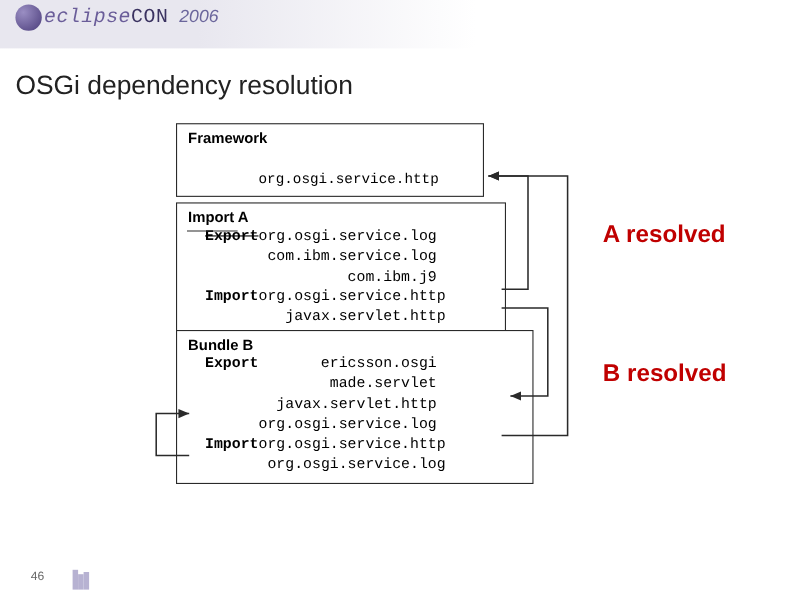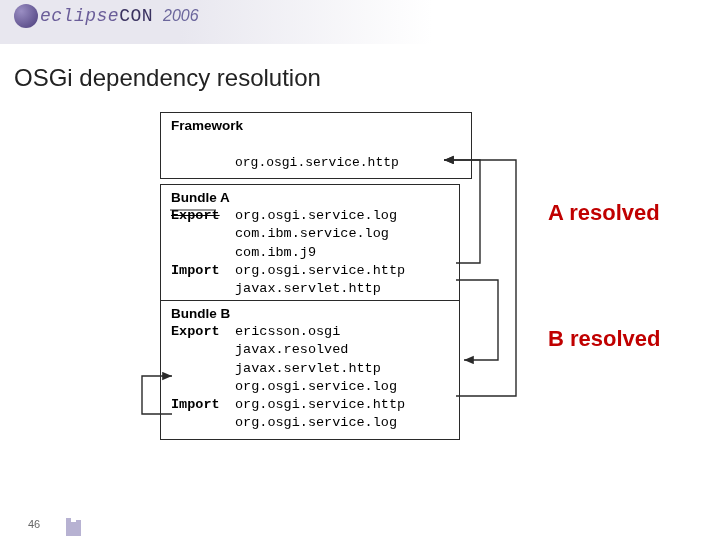--- a/index.html
+++ b/index.html
@@ -54,28 +54,28 @@
     color: #222;
   }
   .box {
     position: absolute;
     border: 1.5px solid #2a2a2a;
     padding: 4px 10px 6px 10px;
     font-size: 13.5px;
     line-height: 1.35;
     background: #fff;
   }
-  .box-framework { left: 160px; top: 112px; width: 312px; }
+  .box-framework { left: 160px; top: 112px; width: 280px; }
   .box-a { left: 160px; top: 184px; width: 300px; }
-  .box-b { left: 160px; top: 300px; width: 300px; }
+  .box-b { left: 160px; top: 300px; width: 325px; }
   .box strong { font-weight: 700; }
   .mono { font-family: "Courier New", monospace; font-size: 13px; }
   .pkg { margin-left: 64px; }
   .kw { font-family: "Courier New", monospace; font-weight: 700; }
-  .row { display: flex; }
+  .row { display: flex; text-align: right; }
   .row .kw { width: 64px; flex: 0 0 64px; }
   .row .pkgs { font-family: "Courier New", monospace; }
   .strike { text-decoration: line-through; }
   .label {
     position: absolute;
     font-size: 22px;
     color: #c00000;
     font-weight: 700;
   }
   .label-a { left: 548px; top: 200px; }
@@ -137,21 +137,21 @@
 
 <div class="title">OSGi dependency resolution</div>
 
 <div class="box box-framework">
   <strong>Framework</strong><br>
   <br>
   <span class="mono pkg">org.osgi.service.http</span>
 </div>
 
 <div class="box box-a">
-  <strong>Bundle A</strong>
+  <strong>Import A</strong>
   <div class="row">
     <span class="kw strike">Export</span>
     <span class="pkgs">
       <span>org.osgi.service.log</span><br>
       <span>com.ibm.service.log</span><br>
       <span>com.ibm.j9</span>
     </span>
   </div>
   <div class="row">
     <span class="kw">Import</span>
@@ -161,21 +161,21 @@
     </span>
   </div>
 </div>
 
 <div class="box box-b">
   <strong>Bundle B</strong>
   <div class="row">
     <span class="kw">Export</span>
     <span class="pkgs">
       <span>ericsson.osgi</span><br>
-      <span>javax.resolved</span><br>
+      <span>made.servlet</span><br>
       <span>javax.servlet.http</span><br>
       <span>org.osgi.service.log</span>
     </span>
   </div>
   <div class="row">
     <span class="kw">Import</span>
     <span class="pkgs">
       <span>org.osgi.service.http</span><br>
       <span>org.osgi.service.log</span>
     </span>

